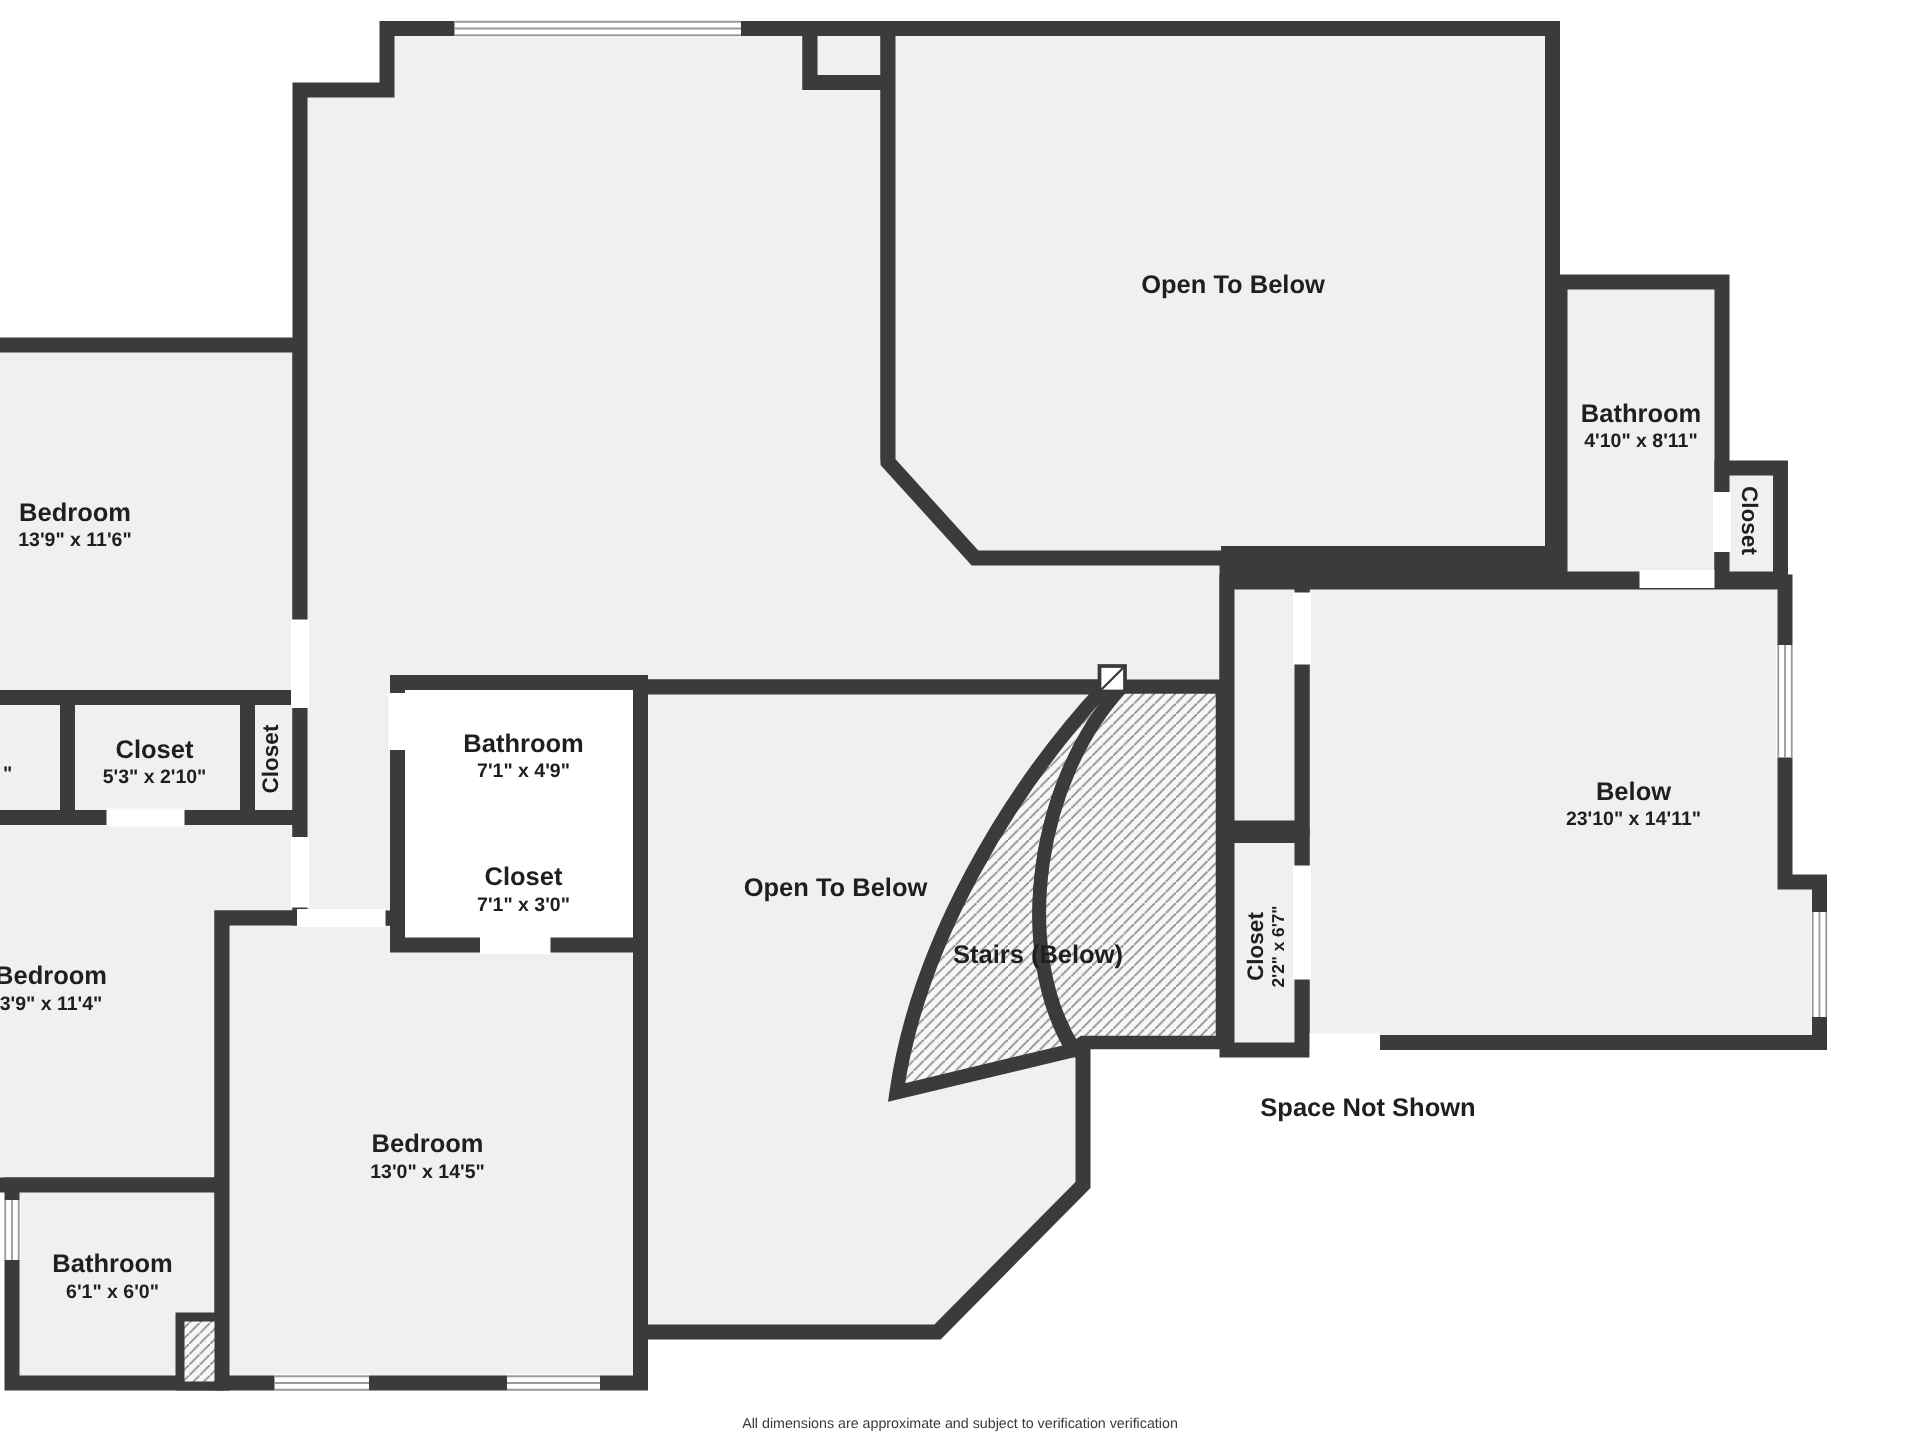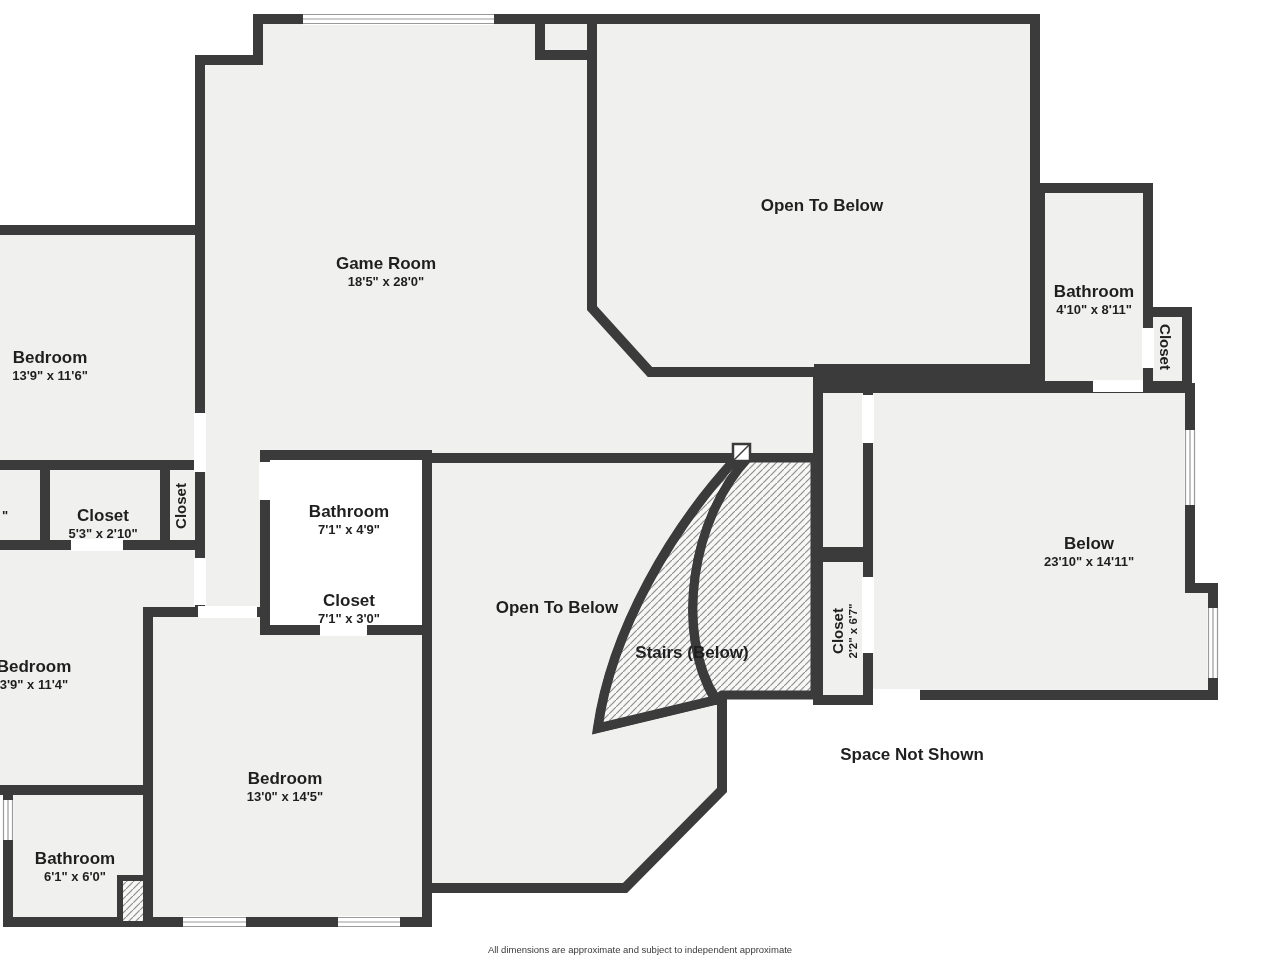--- a/index.html
+++ b/index.html
@@ -1,20 +1,20 @@
 <!DOCTYPE html>
 <html><head>
 <meta charset="utf-8">
 <style>
   html,body{margin:0;padding:0;background:#ffffff;}
   .plan{position:relative;width:1280px;height:960px;background:#ffffff;overflow:hidden;
         font-family:"Liberation Sans",sans-serif;}
   .plan svg{position:absolute;left:0;top:0;}
   .label{position:absolute;display:flex;flex-direction:column;align-items:center;
-         justify-content:flex-start;text-align:center;color:#1f1f1f;white-space:nowrap;z-index:5;margin-top:16px;}
+         justify-content:flex-start;text-align:center;color:#1f1f1f;white-space:nowrap;z-index:5;}
   .room-title{font-weight:700;font-size:17px;line-height:19px;}
   .room-title.sm{font-size:15px;line-height:17px;}
   .room-dims{font-weight:700;font-size:13px;line-height:18px;}
   .room-dims.sm{font-size:11.5px;line-height:14px;}
   .vlabel{position:absolute;display:flex;flex-direction:column;align-items:center;justify-content:center;
           text-align:center;color:#1f1f1f;white-space:nowrap;z-index:5;}
   .rot90{transform:rotate(90deg);}
   .rotm90{transform:rotate(-90deg);}
   .fragment{position:absolute;font-weight:700;font-size:13px;color:#1f1f1f;z-index:5;}
   .footer-note{position:absolute;left:0;right:0;top:944px;text-align:center;
@@ -89,24 +89,20 @@
       <rect x="2" y="800" width="12" height="40" fill="#ffffff"></rect>
       <path d="M3.5 800 V840 M8 800 V840 M12.5 800 V840" stroke="#9a9a9a" stroke-width="1.2" fill="none"></path>
     </g>
 
     <g>
       <rect x="733" y="444" width="17" height="17" fill="#ffffff" stroke="#3b3b3b" stroke-width="2.5"></rect>
       <path d="M734 460 L749 445" stroke="#3b3b3b" stroke-width="1.5"></path>
     </g>
   </svg>
 
-  <div class="label" style="left:286px;top:238px;width:200px;">
-    <span class="room-title">Game Room</span>
-    <span class="room-dims">18'5" x 28'0"</span>
-  </div>
 
   <div class="label" style="left:722px;top:180px;width:200px;">
     <span class="room-title">Open To Below</span>
   </div>
 
   <div class="label" style="left:994px;top:266px;width:200px;">
     <span class="room-title">Bathroom</span>
     <span class="room-dims">4'10" x 8'11"</span>
   </div>
 
@@ -170,15 +166,15 @@
   <div class="label" style="left:185px;top:753px;width:200px;">
     <span class="room-title">Bedroom</span>
     <span class="room-dims">13'0" x 14'5"</span>
   </div>
 
   <div class="label" style="left:-25px;top:833px;width:200px;">
     <span class="room-title">Bathroom</span>
     <span class="room-dims">6'1" x 6'0"</span>
   </div>
 
-  <div class="footer-note">All dimensions are approximate and subject to independent approximate</div>
+  <div class="footer-note">All dimensions are approximate and subject to verification verification</div>
 
 </div>
 
 </body></html>

